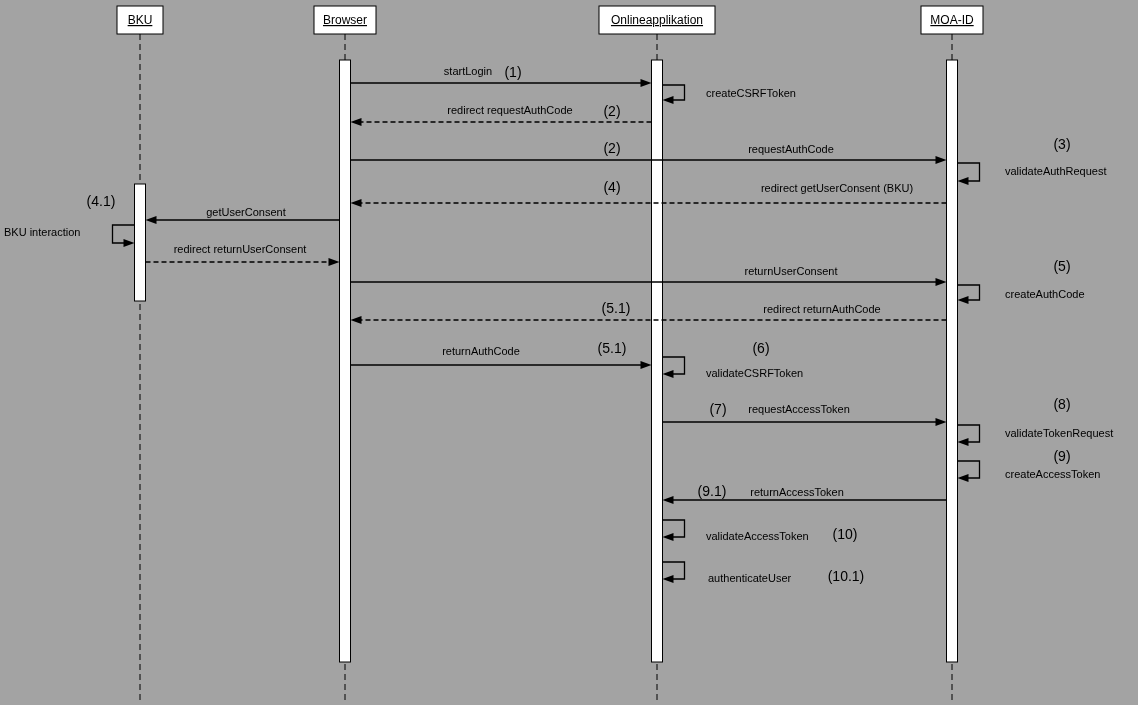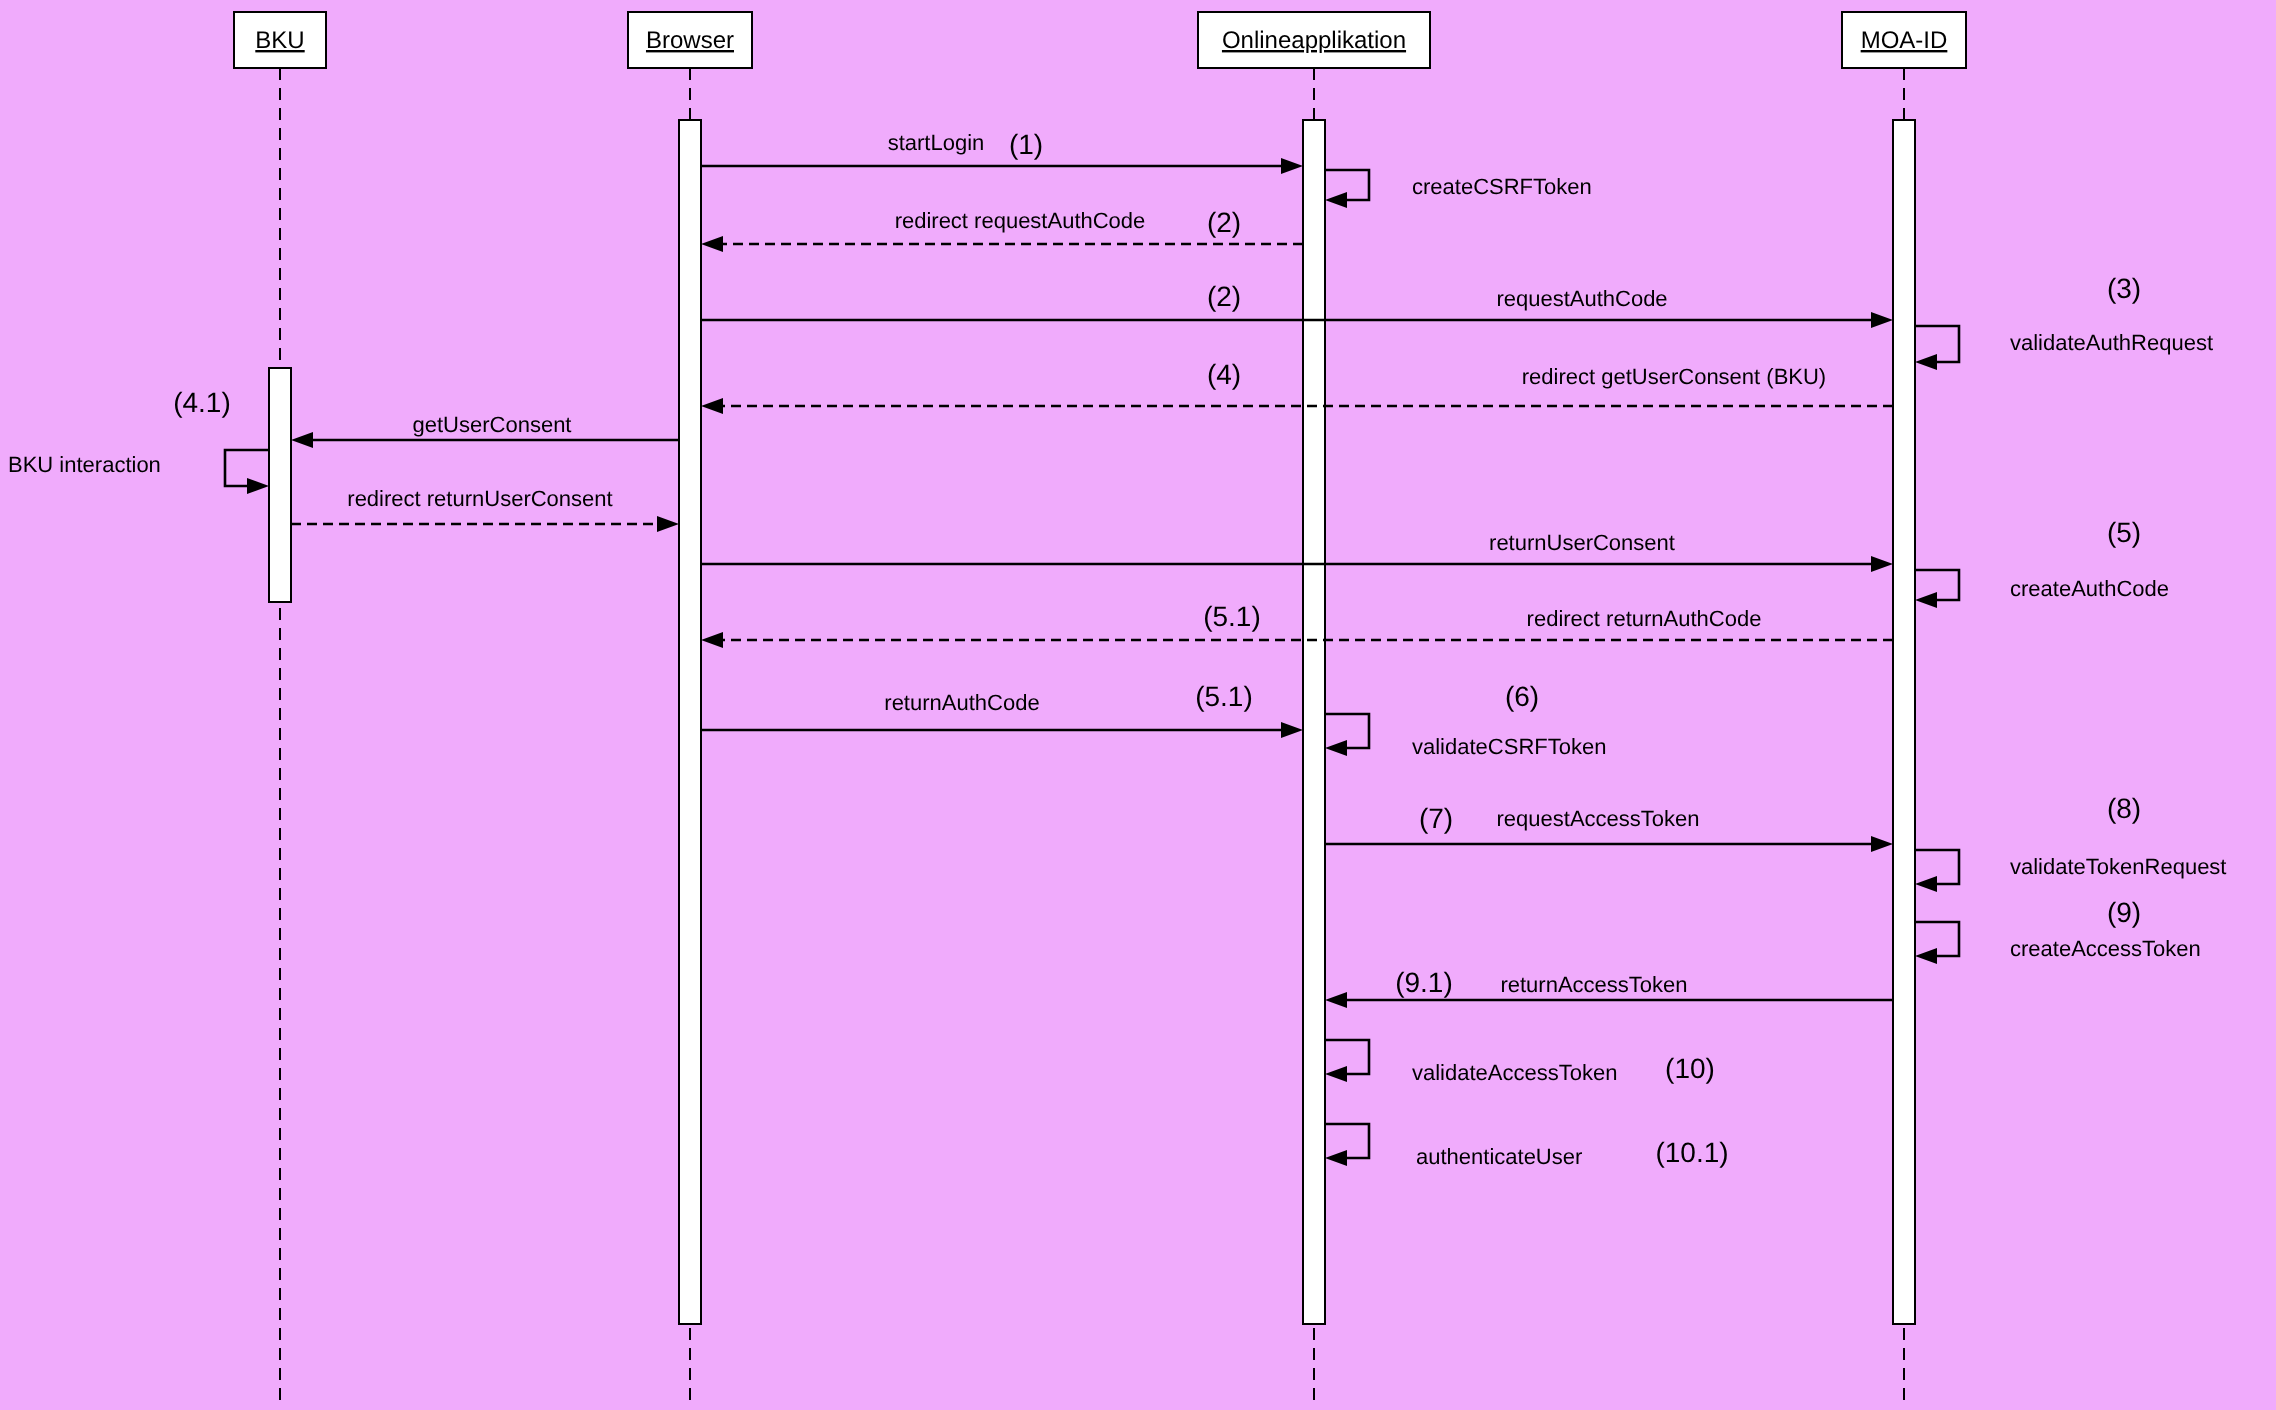--- a/index.html
+++ b/index.html
@@ -1,17 +1,17 @@
 <!DOCTYPE html>
 <html><head>
 <meta charset="utf-8">
 <title>Sequence Diagram</title>
 <style>
   html, body { margin: 0; padding: 0; background: #ffffff; }
-  .stage { position: relative; width: 1138px; height: 705px; background: #f0abfc; overflow: hidden; }
+  .stage { position: relative; width: 1138px; height: 705px; background: #a3a3a3; overflow: hidden; }
   .stage svg { position: absolute; left: 0; top: 0; }
   svg text { font-family: "Liberation Sans", "DejaVu Sans", sans-serif; fill: #000000; }
 </style>
 </head>
 <body>
 
 <div class="stage">
   <svg id="diagram-svg" width="1138" height="705" viewBox="0 0 1138 705">
       <line x1="140" y1="34" x2="140" y2="701" stroke="#000000" stroke-width="1" stroke-dasharray="6,4"></line>
       <line x1="345" y1="34" x2="345" y2="701" stroke="#000000" stroke-width="1" stroke-dasharray="6,4"></line>

